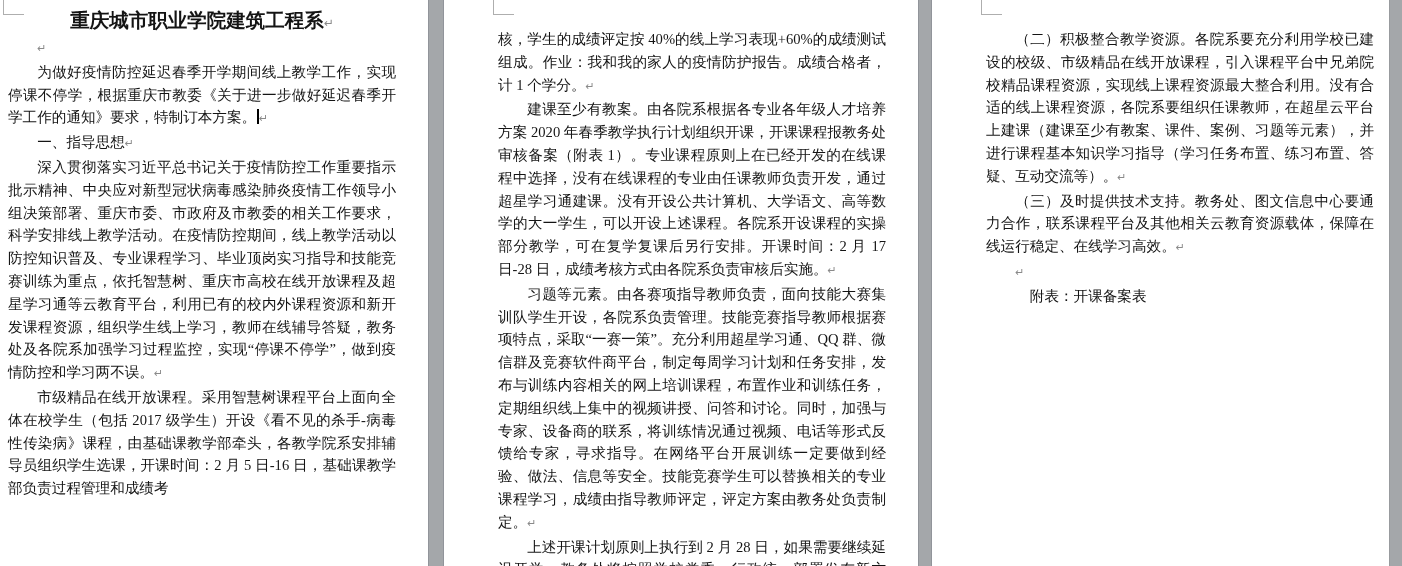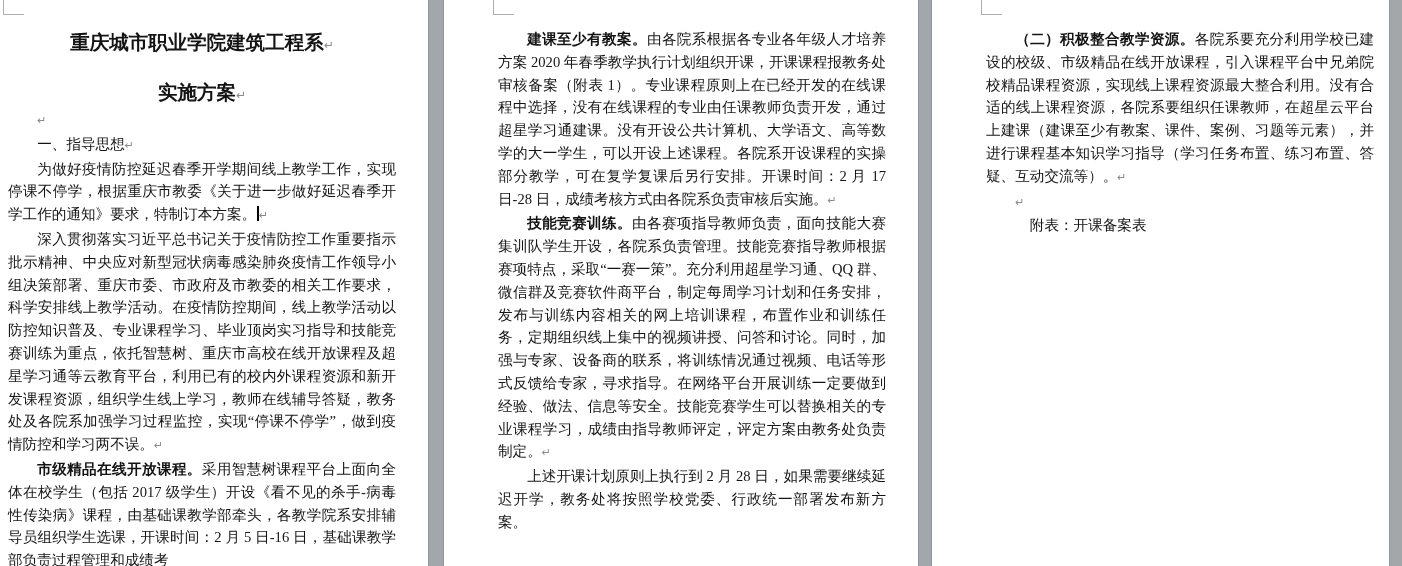--- a/index.html
+++ b/index.html
@@ -20,28 +20,28 @@
     position:absolute;left:49px;top:0;width:20px;height:44px;
     border-left:1px solid #aeaeae;border-bottom:1px solid #aeaeae;
   }
   .text-col{
     position:absolute;left:54px;width:388px;color:#141414;
   }
   #page-1 .text-col{top:38px;}
   #page-2 .text-col{top:58px;}
   #page-3 .text-col{top:58px;}
   .t{
-    font-size:19.5px;line-height:26px;font-weight:700;text-align:center;margin-top:22px;
+    font-size:19.5px;line-height:26px;font-weight:700;text-align:center;
   }
   .p{
     font-size:14.6px;line-height:22.8px;text-align:justify;text-indent:2em;
   }
   .p.noindent{text-indent:0;}
   .p.blank{min-height:22.8px;}
-  .p b{font-weight:700;}
+  .p b{font-weight:400;}
   .pm{
     color:#8a8a8a;font-size:11px;font-family:"DejaVu Sans",sans-serif;
     font-weight:400;
   }
   .t .pm{font-size:12px;}
   .cursor{
     display:inline-block;width:2px;height:15px;background:#000;
     vertical-align:-2px;margin-left:1px;
   }
   .scrollbar{
@@ -49,40 +49,41 @@
     background:#a4a7aa;border-left:1px solid #989b9e;z-index:10;
   }
 </style>
 </head>
 <body>
 
 <div class="page" id="page-1">
   <div class="crop-mark"></div>
   <div class="text-col">
       <div class="t">重庆城市职业学院建筑工程系<span class="pm">↵</span></div>
-      <div class="t">实施方案<span class="pm">↵</span></div>
       <div class="p blank"><span class="pm">↵</span></div>
+      <div class="p">为做好疫情防控延迟春季开学期间线上教学工作，实现停课不停学，根据重庆市教委《关于进一步做好延迟春季开学工作的通知》要求，特制订本方案。<span class="cursor"></span><span class="pm">↵</span></div>
       <div class="p">一、指导思想<span class="pm">↵</span></div>
-      <div class="p">为做好疫情防控延迟春季开学期间线上教学工作，实现停课不停学，根据重庆市教委《关于进一步做好延迟春季开学工作的通知》要求，特制订本方案。<span class="cursor"></span><span class="pm">↵</span></div>
       <div class="p">深入贯彻落实习近平总书记关于疫情防控工作重要指示批示精神、中央应对新型冠状病毒感染肺炎疫情工作领导小组决策部署、重庆市委、市政府及市教委的相关工作要求，科学安排线上教学活动。在疫情防控期间，线上教学活动以防控知识普及、专业课程学习、毕业顶岗实习指导和技能竞赛训练为重点，依托智慧树、重庆市高校在线开放课程及超星学习通等云教育平台，利用已有的校内外课程资源和新开发课程资源，组织学生线上学习，教师在线辅导答疑，教务处及各院系加强学习过程监控，实现“停课不停学”，做到疫情防控和学习两不误。<span class="pm">↵</span></div>
       <div class="p"><b>市级精品在线开放课程。</b>采用智慧树课程平台上面向全体在校学生（包括 2017 级学生）开设《看不见的杀手-病毒性传染病》课程，由基础课教学部牵头，各教学院系安排辅导员组织学生选课，开课时间：2 月 5 日-16 日，基础课教学部负责过程管理和成绩考</div>
     </div>
 </div>
 
 <div class="page" id="page-2">
   <div class="crop-mark"></div>
   <div class="text-col">
+      <div class="p noindent">核，学生的成绩评定按 40%的线上学习表现+60%的成绩测试组成。作业：我和我的家人的疫情防护报告。成绩合格者，计 1 个学分。<span class="pm">↵</span></div>
       <div class="p"><b>建课至少有教案。</b>由各院系根据各专业各年级人才培养方案 2020 年春季教学执行计划组织开课，开课课程报教务处审核备案（附表 1）。专业课程原则上在已经开发的在线课程中选择，没有在线课程的专业由任课教师负责开发，通过超星学习通建课。没有开设公共计算机、大学语文、高等数学的大一学生，可以开设上述课程。各院系开设课程的实操部分教学，可在复学复课后另行安排。开课时间：2 月 17 日-28 日，成绩考核方式由各院系负责审核后实施。<span class="pm">↵</span></div>
-      <div class="p"><b>技能竞赛训练。</b>由各赛项指导教师负责，面向技能大赛集训队学生开设，各院系负责管理。技能竞赛指导教师根据赛项特点，采取“一赛一策”。充分利用超星学习通、QQ 群、微信群及竞赛软件商平台，制定每周学习计划和任务安排，发布与训练内容相关的网上培训课程，布置作业和训练任务，定期组织线上集中的视频讲授、问答和讨论。同时，加强与专家、设备商的联系，将训练情况通过视频、电话等形式反馈给专家，寻求指导。在网络平台开展训练一定要做到经验、做法、信息等安全。技能竞赛学生可以替换相关的专业课程学习，成绩由指导教师评定，评定方案由教务处负责制定。<span class="pm">↵</span></div>
+      <div class="p"><b>习题等元素。</b>由各赛项指导教师负责，面向技能大赛集训队学生开设，各院系负责管理。技能竞赛指导教师根据赛项特点，采取“一赛一策”。充分利用超星学习通、QQ 群、微信群及竞赛软件商平台，制定每周学习计划和任务安排，发布与训练内容相关的网上培训课程，布置作业和训练任务，定期组织线上集中的视频讲授、问答和讨论。同时，加强与专家、设备商的联系，将训练情况通过视频、电话等形式反馈给专家，寻求指导。在网络平台开展训练一定要做到经验、做法、信息等安全。技能竞赛学生可以替换相关的专业课程学习，成绩由指导教师评定，评定方案由教务处负责制定。<span class="pm">↵</span></div>
       <div class="p">上述开课计划原则上执行到 2 月 28 日，如果需要继续延迟开学，教务处将按照学校党委、行政统一部署发布新方案。</div>
     </div>
 </div>
 
 <div class="page" id="page-3">
   <div class="crop-mark"></div>
   <div class="text-col">
       <div class="p"><b>（二）积极整合教学资源。</b>各院系要充分利用学校已建设的校级、市级精品在线开放课程，引入课程平台中兄弟院校精品课程资源，实现线上课程资源最大整合利用。没有合适的线上课程资源，各院系要组织任课教师，在超星云平台上建课（建课至少有教案、课件、案例、习题等元素），并进行课程基本知识学习指导（学习任务布置、练习布置、答疑、互动交流等）。<span class="pm">↵</span></div>
+      <div class="p"><b>（三）及时提供技术支持。</b>教务处、图文信息中心要通力合作，联系课程平台及其他相关云教育资源载体，保障在线运行稳定、在线学习高效。<span class="pm">↵</span></div>
       <div class="p blank"><span class="pm">↵</span></div>
       <div class="p" style="text-indent: 3em;">附表：开课备案表</div>
     </div>
 </div>
 
 <div class="scrollbar"></div>
 
 </body></html>

